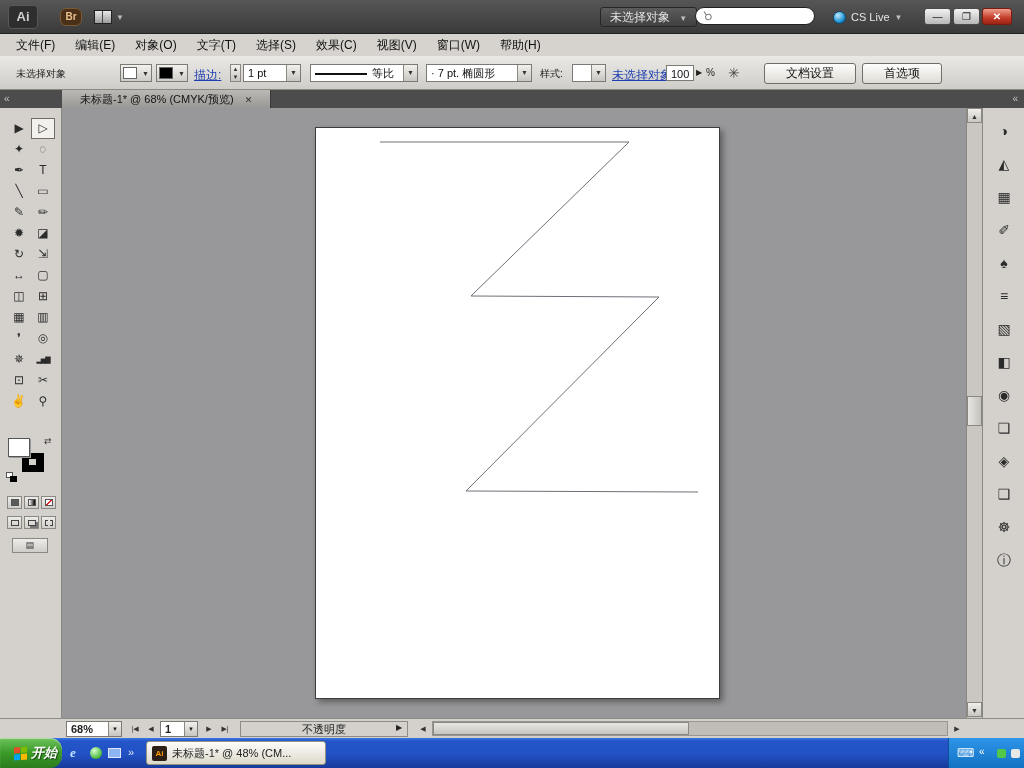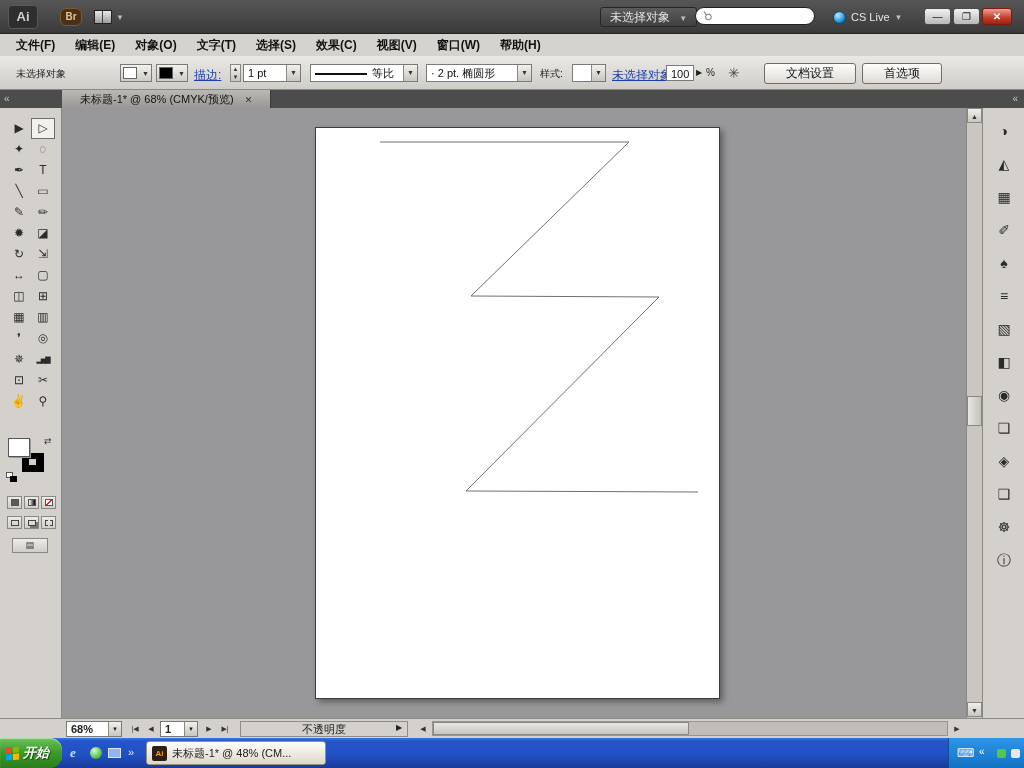--- a/index.html
+++ b/index.html
@@ -36,21 +36,21 @@
     border:1px solid #0a4a74; }
   .cslive .dd { font-size:8px; color:#bdbdbd; margin-left:5px; }
   .winbtn { position:absolute; top:8px; height:17px; border-radius:3px; text-align:center;
     font-size:10px; line-height:15px; border:1px solid #4a4a4a; }
   .winbtn.gray { width:27px; background:linear-gradient(#f2f2f2,#b8b8b8); color:#222; }
   .winbtn.red  { width:30px; background:linear-gradient(#f0a08e,#c23a28 60%,#9c2415);
     border-color:#7c1c0e; color:#fff; font-weight:bold; }
 
   
   .menubar { position:absolute; left:0; top:34px; width:1024px; height:24px;
-    background:#d6d3ce; border-bottom:1px solid #b2afa8; display:flex; padding-left:6px;font-weight:bold; }
+    background:#d6d3ce; border-bottom:1px solid #b2afa8; display:flex; padding-left:6px; }
   .menu-item { padding:3px 10px; font-size:12px; color:#111; }
 
   
   .controlbar { position:absolute; left:0; top:56px; width:1024px; height:34px;
     background:linear-gradient(#eae9e6,#cfcdc8); border-bottom:1px solid #8a8880; }
   .cb-text { position:absolute; top:11px; font-size:10px; color:#222; }
   .cb-link { position:absolute; top:11px; font-size:12px; color:#1f3fb0; text-decoration:underline; }
   .combo { position:absolute; top:8px; height:18px; background:#fff; border:1px solid #7c7a74;
     font-size:11px; color:#111; }
   .combo .arrowbox { position:absolute; right:0; top:0; width:14px; height:16px;
@@ -145,21 +145,21 @@
   .htrack { position:absolute; left:432px; top:2px; width:516px; height:15px; background:#c0bdb8;
     border:1px solid #98958e; }
   .hthumb { position:absolute; left:0; top:0; width:256px; height:13px;
     background:linear-gradient(#e8e6e2,#c8c6c0); border:1px solid #8a8880; }
 
   
   .taskbar { position:absolute; left:0; top:738px; width:1024px; height:30px;
     background:linear-gradient(#3a77e8,#2456c9 10%,#2251c4 55%,#17399a); }
   .startbtn { position:absolute; left:0; top:0; width:62px; height:30px;
     background:linear-gradient(#6cc25b,#3a9a28 50%,#2b7d1c); border-radius:0 12px 12px 0;
-    display:flex; align-items:center; padding-left:6px;
+    display:flex; align-items:center; padding-left:14px;
     box-shadow:inset 0 1px 1px rgba(255,255,255,0.5); }
   .flag { width:13px; height:13px; display:grid; grid-template-columns:6px 6px; grid-template-rows:6px 6px; gap:1px; transform:skewY(-5deg); }
   .flag i { display:block; }
   .flag .r { background:#e34f26; } .flag .g { background:#7fbb00; }
   .flag .b { background:#00a4ef; } .flag .y { background:#ffb900; }
   .startlabel { color:#fff; font-weight:bold; font-size:13px; font-style:italic; margin-left:4px;
     text-shadow:1px 1px 1px rgba(0,0,0,0.5); }
   .ql-icon { position:absolute; top:7px; font-size:13px; }
   .ie-e { color:#bfe0ff; font-family:"Liberation Serif", serif; font-weight:bold; font-style:italic; }
   .ball { position:absolute; top:9px; width:12px; height:12px; border-radius:50%;
@@ -238,21 +238,21 @@
       <span class="val">1 pt</span>
       <span class="arrowbox">▼</span>
     </div>
 
     <div class="combo" style="left:310px; width:108px;">
       <span class="val"><span class="line-preview"></span><span>等比</span></span>
       <span class="arrowbox">▼</span>
     </div>
 
     <div class="combo" style="left:426px; width:106px;">
-      <span class="val"><span>·</span> <span>2 pt. 椭圆形</span></span>
+      <span class="val"><span>·</span> <span>7 pt. 椭圆形</span></span>
       <span class="arrowbox">▼</span>
     </div>
 
     <span class="cb-text" style="left:540px;">样式:</span>
     <div class="combo" style="left:572px; width:34px;">
       <span class="arrowbox">▼</span>
     </div>
 
     <span class="cb-link" style="left:612px;">未选择对象:</span>
     <div class="combo" style="left:666px; width:28px; top:9px; height:16px;">

